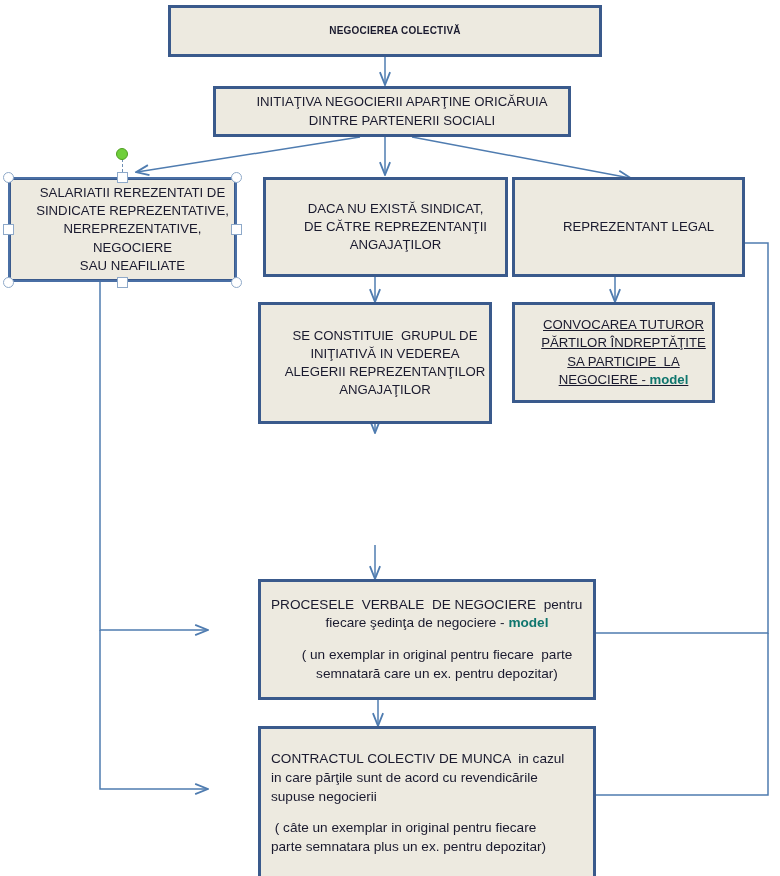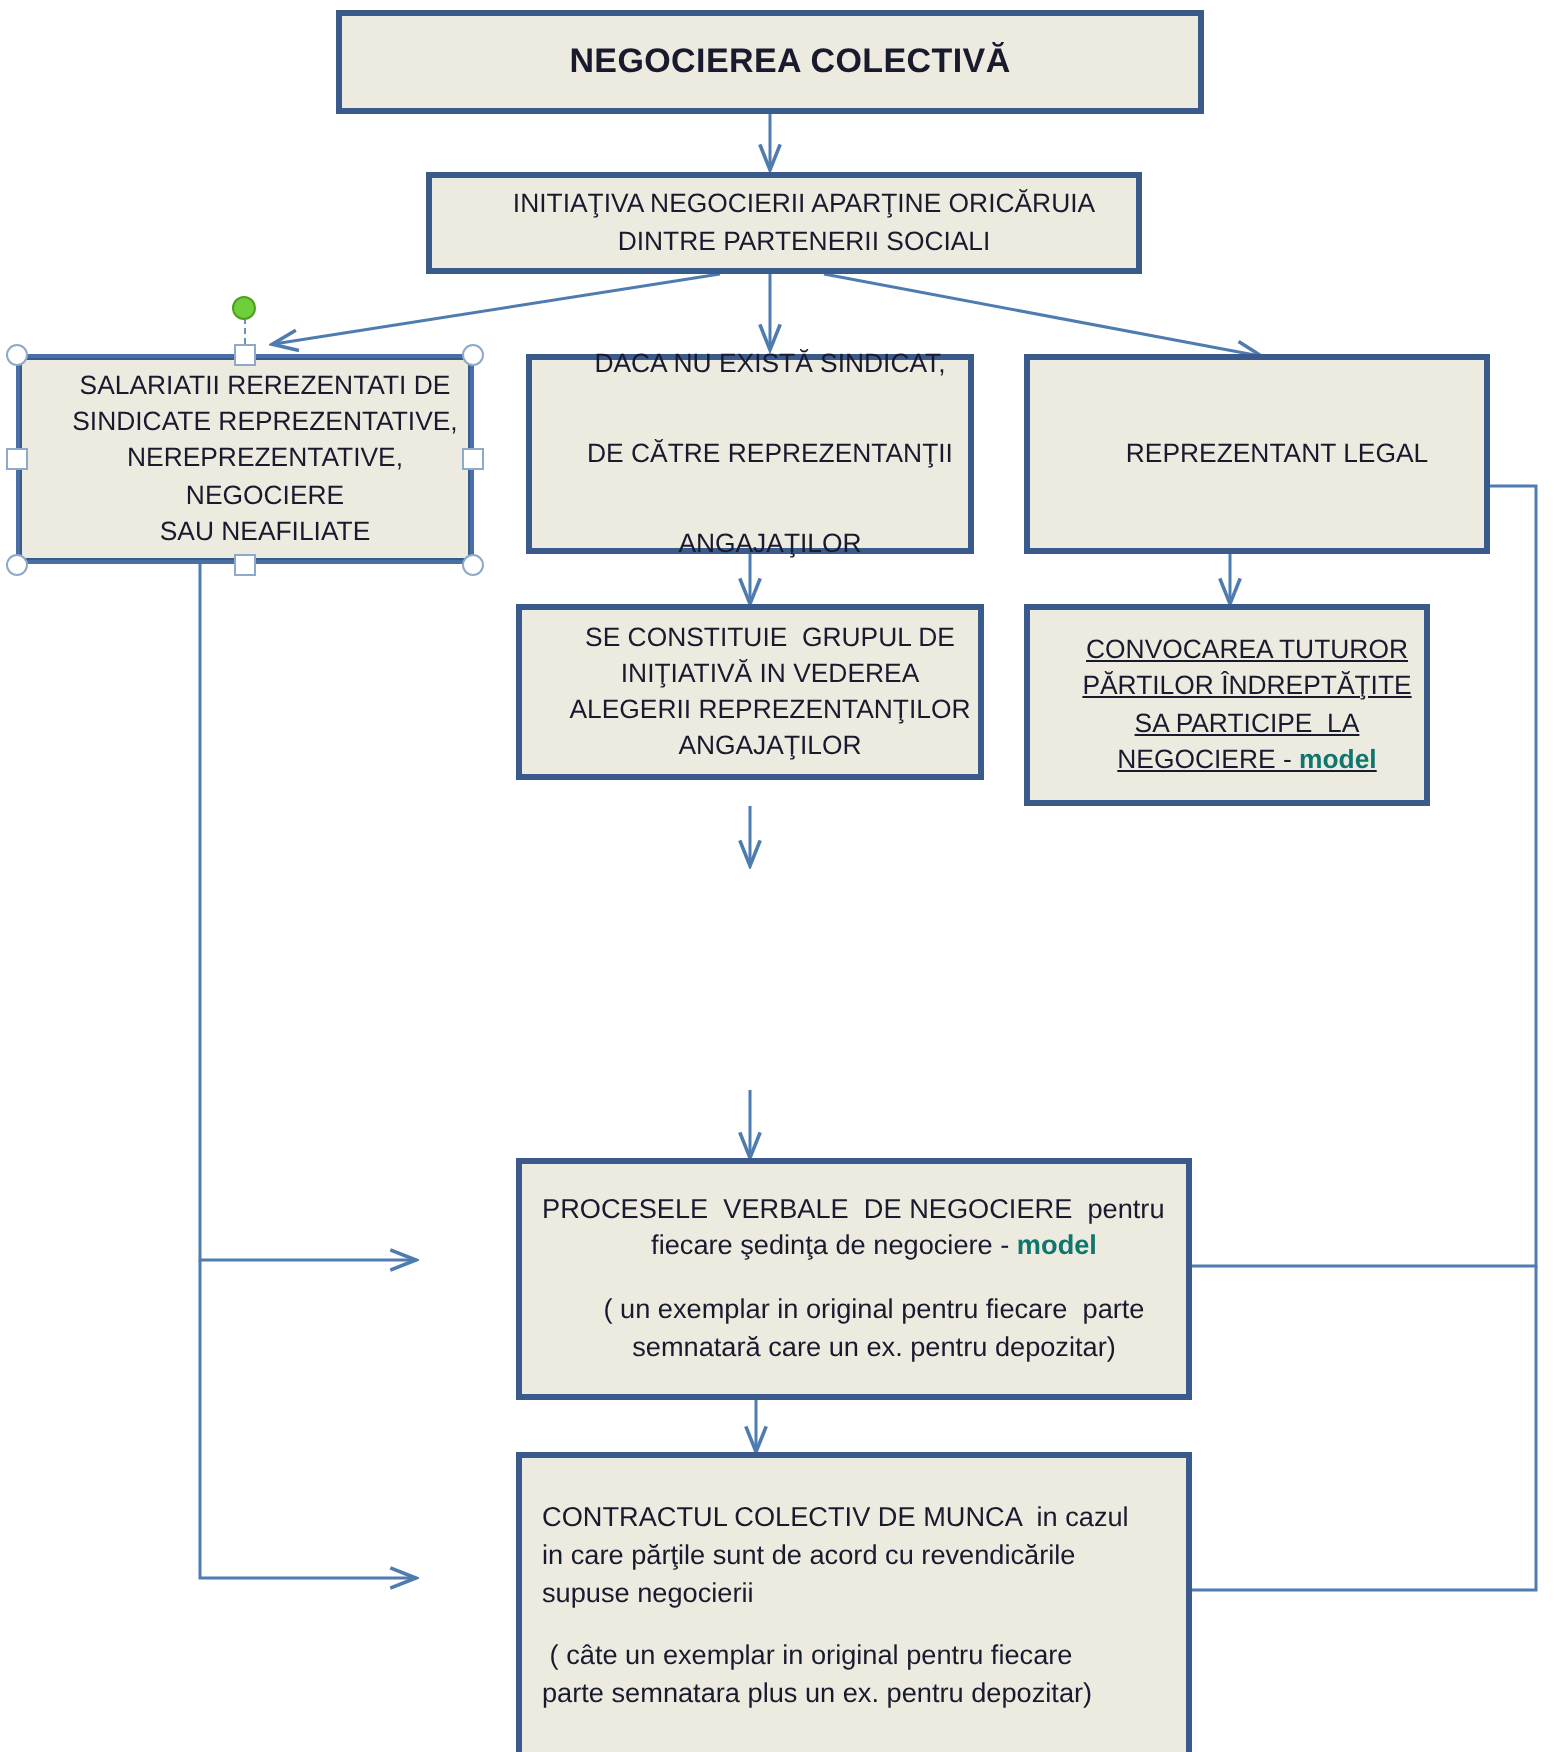--- a/index.html
+++ b/index.html
@@ -40,21 +40,21 @@
     display: block;
     width: 100%;
     line-height: 1.38;
     white-space: pre-wrap;
   }
   .node.center .line { text-align: center; }
   .node.leftal .line { text-align: left; }
   .node .pad { padding: 0 10px; }
   .title-node {
     font-weight: bold;
-    font-size: 17px;
+    font-size: 10px;
     letter-spacing: 0.2px;
   }
   .std-node { font-size: 13.2px; }
   .big-node { font-size: 13.6px; margin-left: 48px; }
   .red { color: #0f766e; font-weight: bold; }
   .spacer { height: 13px; }
   .handle-c {
     position: absolute;
     width: 11px; height: 11px;
     border-radius: 50%;
@@ -154,31 +154,31 @@
   <div class="rot-handle" style="left:116px; top:148px;"></div>
   <div class="handle-c" style="left:3px;   top:172px;"></div>
   <div class="handle-s" style="left:117px; top:172px;"></div>
   <div class="handle-c" style="left:231px; top:172px;"></div>
   <div class="handle-s" style="left:3px;   top:224px;"></div>
   <div class="handle-s" style="left:231px; top:224px;"></div>
   <div class="handle-c" style="left:3px;   top:277px;"></div>
   <div class="handle-s" style="left:117px; top:277px;"></div>
   <div class="handle-c" style="left:231px; top:277px;"></div>
 
-  <div class="node center std-node" style="left:263px; top:177px; width:224px; height:100px;gap:27px;">
+  <div class="node center std-node" style="left:263px; top:177px; width:245px; height:100px;">
     <span class="line pad">DACA NU EXISTĂ SINDICAT,</span>
     <span class="line pad">DE CĂTRE REPREZENTANŢII</span>
     <span class="line pad">ANGAJAŢILOR</span>
   </div>
 
   <div class="node center std-node" style="left:512px; top:177px; width:233px; height:100px;">
     <span class="line pad">REPREZENTANT LEGAL</span>
   </div>
 
-  <div class="node center std-node" style="left:258px; top:302px; width:234px; height:88px;">
+  <div class="node center std-node" style="left:258px; top:302px; width:234px; height:122px;">
     <span class="line pad">SE CONSTITUIE  GRUPUL DE</span>
     <span class="line pad">INIŢIATIVĂ IN VEDEREA</span>
     <span class="line pad">ALEGERII REPREZENTANŢILOR</span>
     <span class="line pad">ANGAJAŢILOR</span>
   </div>
 
   <div class="node center std-node" style="left:512px; top:302px; width:203px; height:101px;text-decoration:underline;">
     <span class="line pad">CONVOCAREA TUTUROR</span>
     <span class="line pad">PĂRTILOR ÎNDREPTĂŢITE</span>
     <span class="line pad">SA PARTICIPE  LA</span>

